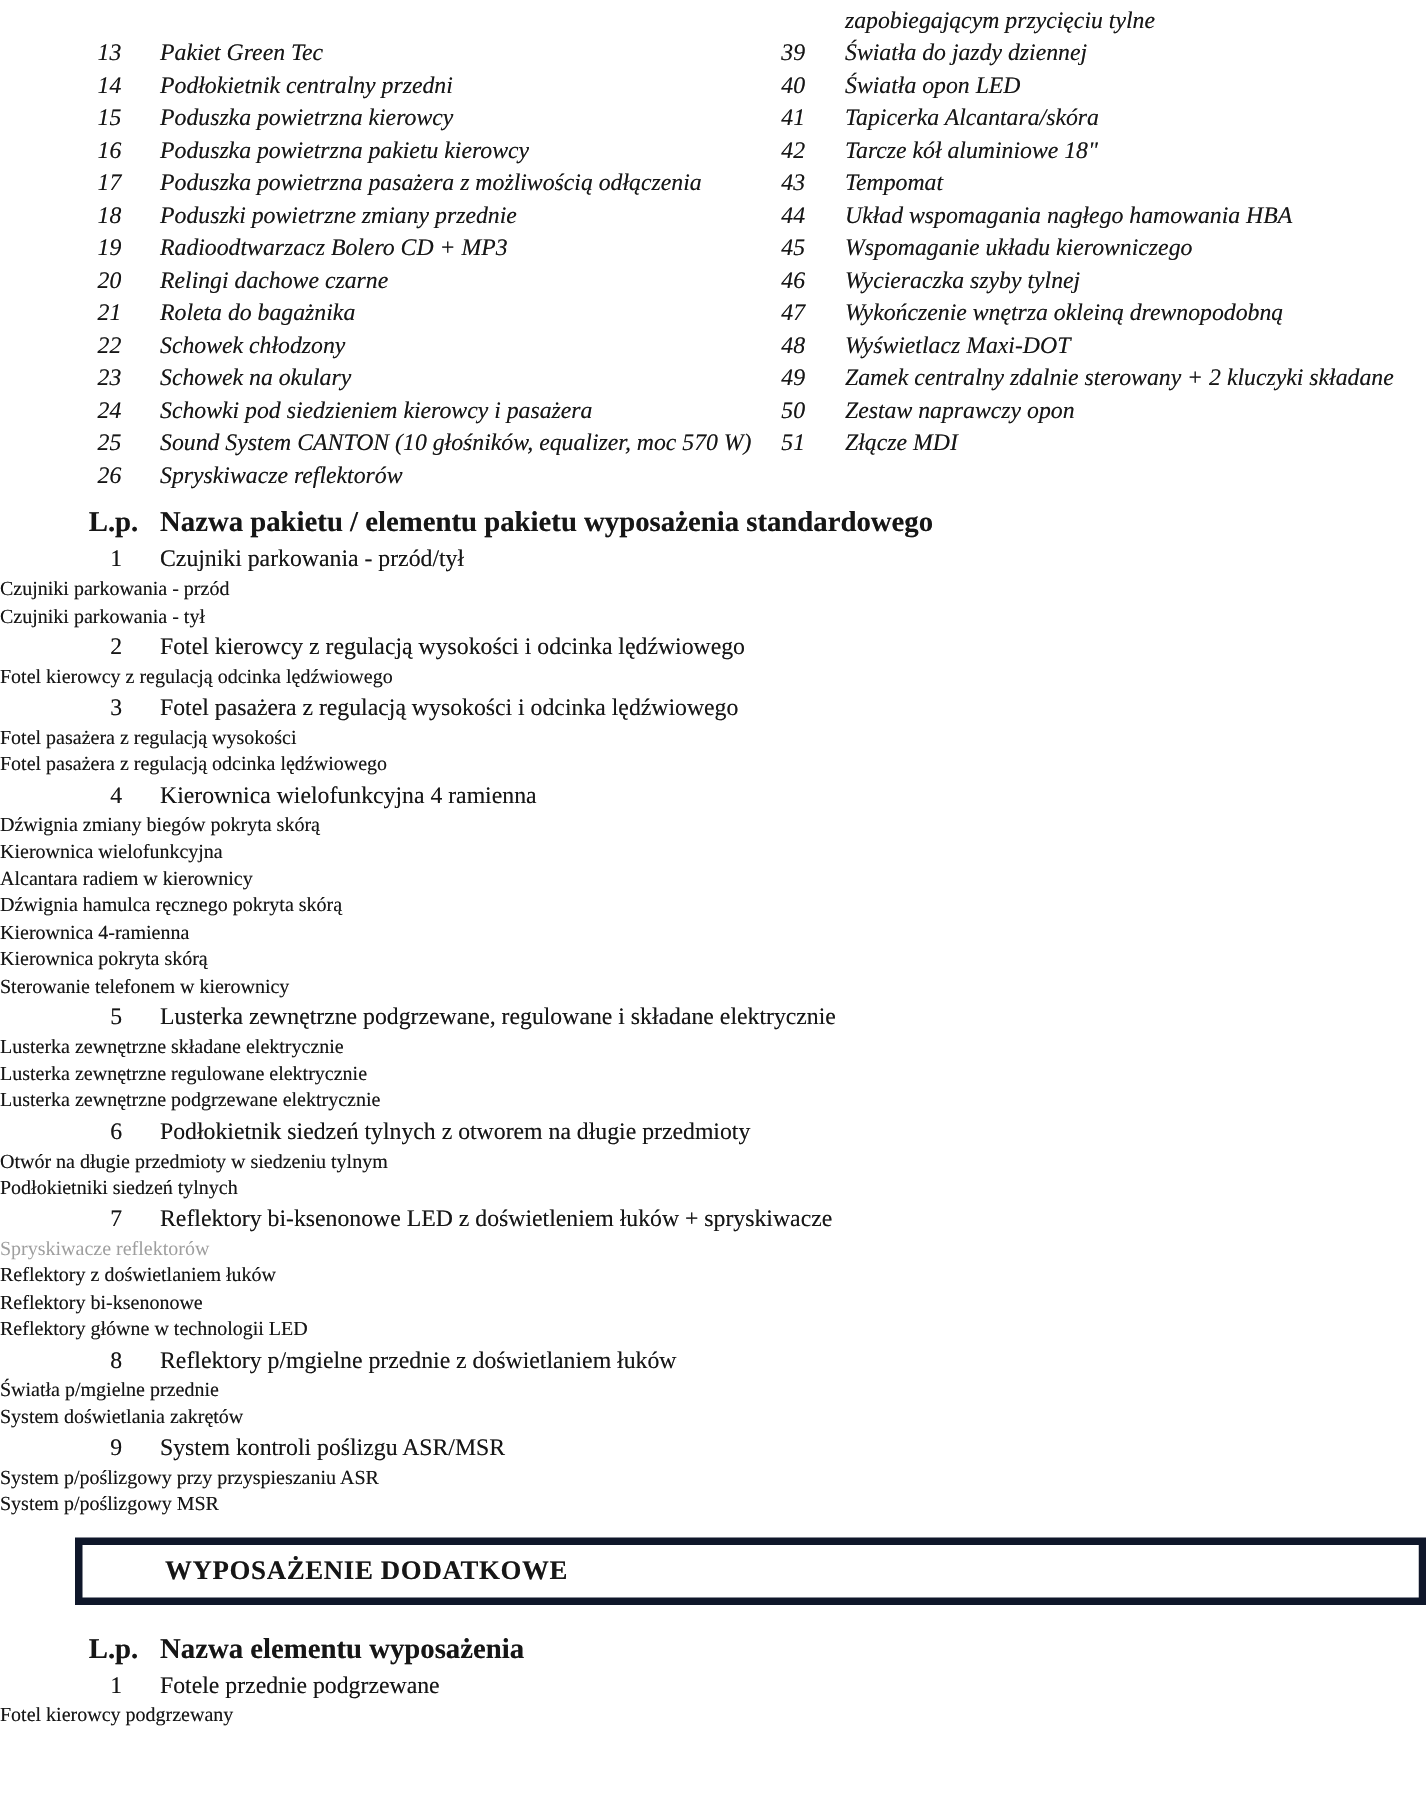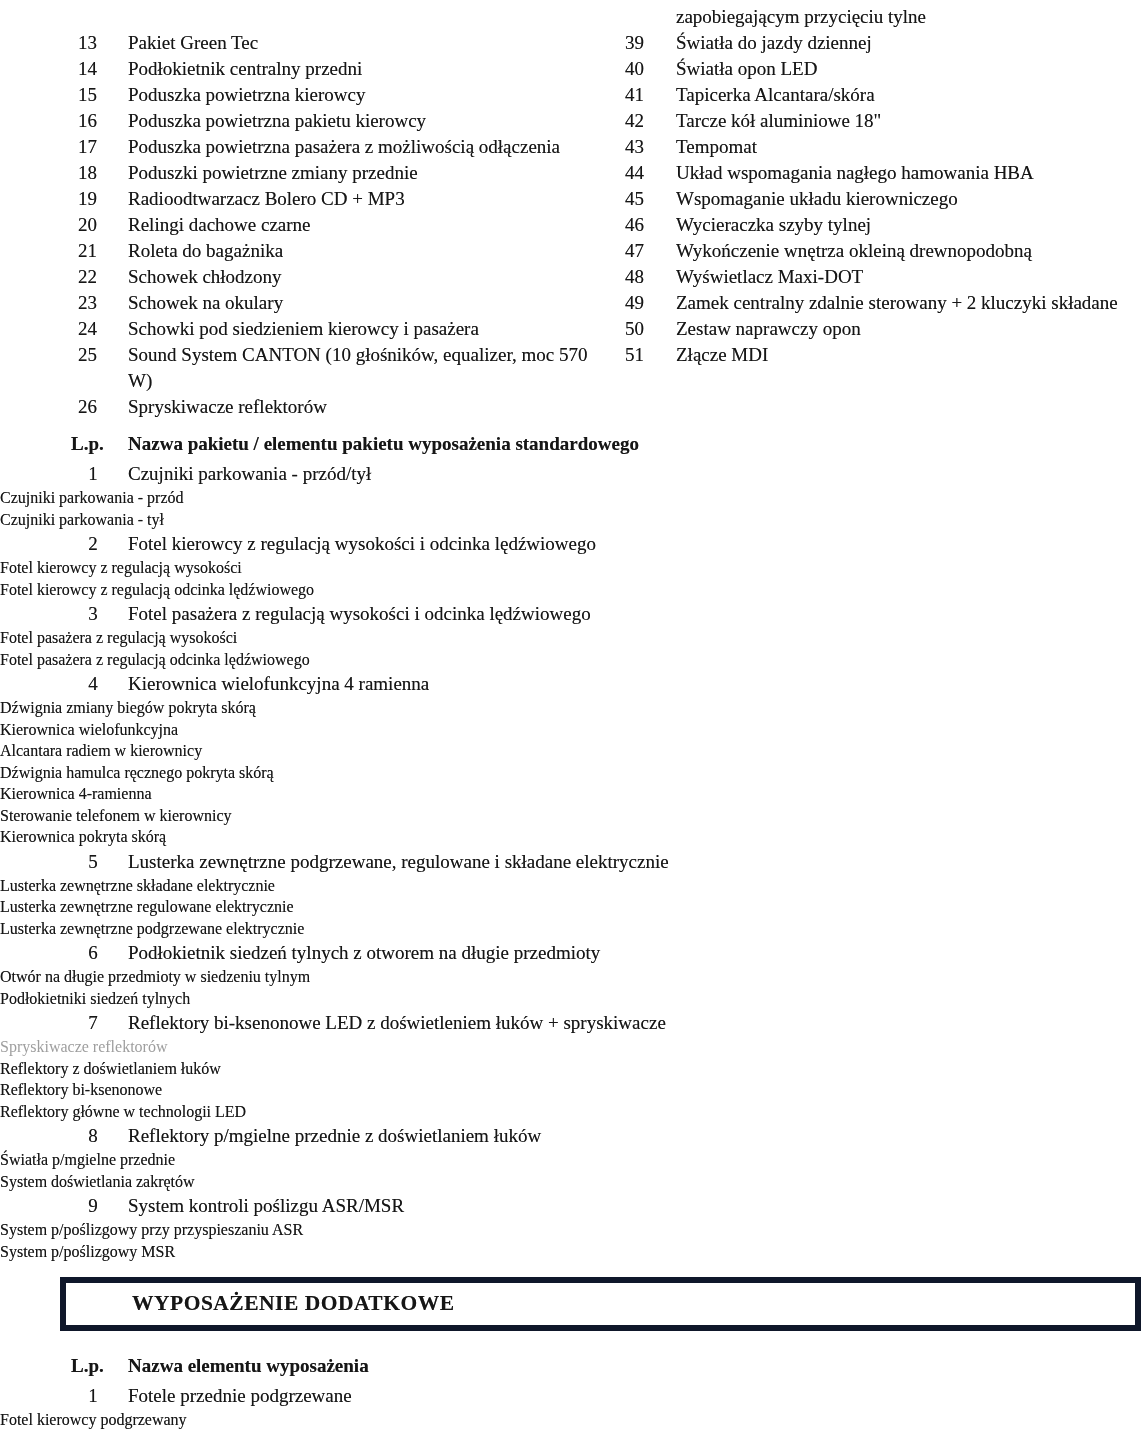--- a/index.html
+++ b/index.html
@@ -12,29 +12,30 @@
   }
   .page{ padding-top:2px; }
 
   
   .two-col{
     display:grid;
     grid-template-columns:50px 497px 51px auto;
     margin:2px 8px 0 78px;
     font-size:19px;
     line-height:26px;
+    font-style:italic;
   }
   .two-col .txt{ padding-right:12px; }
 
   
   .sec-header{
     display:flex;
     margin:10px 0 0 71px;
     font-weight:bold;
-    font-size:19px;
+    font-size:23px;
     line-height:27px;
   }
   .sec-header .lp{ width:57px; flex:none; }
 
   
   .items{ margin-top:3px; }
   .item-row{
     display:flex;
     margin-left:78px;
     font-size:19px;
@@ -135,39 +136,38 @@
       <div class="item-row">
         <span class="item-num">1</span>
         <span class="item-label">Czujniki parkowania - przód/tył</span>
       </div>
       <div class="sub-row"><span class="sub-label">Czujniki parkowania - przód</span></div>
       <div class="sub-row"><span class="sub-label">Czujniki parkowania - tył</span></div>
       <div class="item-row">
         <span class="item-num">2</span>
         <span class="item-label">Fotel kierowcy z regulacją wysokości i odcinka lędźwiowego</span>
       </div>
-      <div class="sub-row"><span class="sub-label">Fotel kierowcy z regulacją wysokości</span></div>
       <div class="sub-row"><span class="sub-label">Fotel kierowcy z regulacją odcinka lędźwiowego</span></div>
       <div class="item-row">
         <span class="item-num">3</span>
         <span class="item-label">Fotel pasażera z regulacją wysokości i odcinka lędźwiowego</span>
       </div>
       <div class="sub-row"><span class="sub-label">Fotel pasażera z regulacją wysokości</span></div>
       <div class="sub-row"><span class="sub-label">Fotel pasażera z regulacją odcinka lędźwiowego</span></div>
       <div class="item-row">
         <span class="item-num">4</span>
         <span class="item-label">Kierownica wielofunkcyjna 4 ramienna</span>
       </div>
       <div class="sub-row"><span class="sub-label">Dźwignia zmiany biegów pokryta skórą</span></div>
       <div class="sub-row"><span class="sub-label">Kierownica wielofunkcyjna</span></div>
       <div class="sub-row"><span class="sub-label">Alcantara radiem w kierownicy</span></div>
       <div class="sub-row"><span class="sub-label">Dźwignia hamulca ręcznego pokryta skórą</span></div>
       <div class="sub-row"><span class="sub-label">Kierownica 4-ramienna</span></div>
+      <div class="sub-row"><span class="sub-label">Kierownica pokryta skórą</span></div>
       <div class="sub-row"><span class="sub-label">Sterowanie telefonem w kierownicy</span></div>
-      <div class="sub-row"><span class="sub-label">Kierownica pokryta skórą</span></div>
       <div class="item-row">
         <span class="item-num">5</span>
         <span class="item-label">Lusterka zewnętrzne podgrzewane, regulowane i składane elektrycznie</span>
       </div>
       <div class="sub-row"><span class="sub-label">Lusterka zewnętrzne składane elektrycznie</span></div>
       <div class="sub-row"><span class="sub-label">Lusterka zewnętrzne regulowane elektrycznie</span></div>
       <div class="sub-row"><span class="sub-label">Lusterka zewnętrzne podgrzewane elektrycznie</span></div>
       <div class="item-row">
         <span class="item-num">6</span>
         <span class="item-label">Podłokietnik siedzeń tylnych z otworem na długie przedmioty</span>

